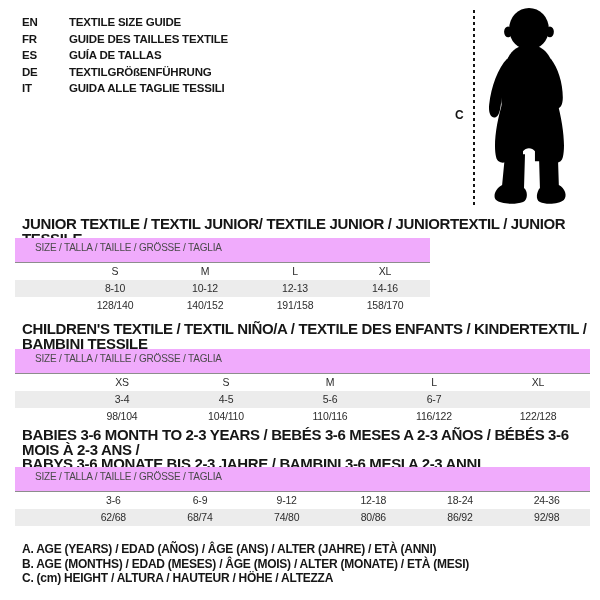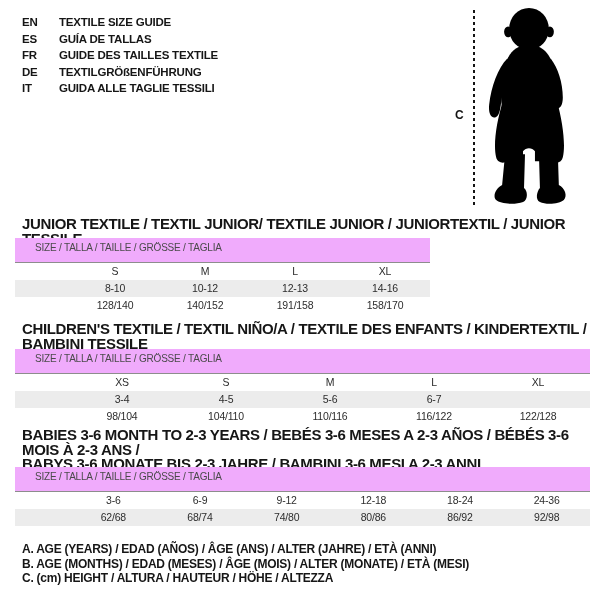--- a/index.html
+++ b/index.html
@@ -3,21 +3,21 @@
 <meta charset="utf-8">
 <style>
   html,body{margin:0;padding:0;}
   body{
     width:600px;height:600px;position:relative;background:#ffffff;
     font-family:"Liberation Sans","DejaVu Sans",sans-serif;
     -webkit-font-smoothing:antialiased;overflow:hidden;color:#111;
   }
   
   .legend{position:absolute;left:22px;top:14px;}
-  .legend-row{display:flex;font-size:11.5px;font-weight:bold;line-height:16.5px;letter-spacing:-0.2px;color:#161616;}
+  .legend-row{display:flex;font-size:11.5px;font-weight:bold;line-height:16.5px;letter-spacing:-0.2px;color:#161616;gap:10px;}
   .legend-code{width:37px;flex:0 0 37px;}
   
   .dash-line{
     position:absolute;left:473px;top:10px;width:2px;height:198px;
     background:repeating-linear-gradient(to bottom,#141414 0 3px,transparent 3px 6px);
   }
   .fig-label{position:absolute;left:455px;top:108px;font-size:12px;font-weight:bold;color:#141414;}
   .baby-svg{position:absolute;left:482px;top:5px;width:88px;height:204px;}
   
   .sec-title{
@@ -43,26 +43,26 @@
 </style>
 </head>
 <body>
 
 <div class="legend">
   <div class="legend-row">
     <span class="legend-code">EN</span>
     <span>TEXTILE SIZE GUIDE</span>
   </div>
   <div class="legend-row">
+    <span class="legend-code">FR</span>
+    <span>GUIDE DES TAILLES TEXTILE</span>
+  </div>
+  <div class="legend-row">
     <span class="legend-code">ES</span>
     <span>GUÍA DE TALLAS</span>
-  </div>
-  <div class="legend-row">
-    <span class="legend-code">FR</span>
-    <span>GUIDE DES TAILLES TEXTILE</span>
   </div>
   <div class="legend-row">
     <span class="legend-code">DE</span>
     <span>TEXTILGRÖßENFÜHRUNG</span>
   </div>
   <div class="legend-row">
     <span class="legend-code">IT</span>
     <span>GUIDA ALLE TAGLIE TESSILI</span>
   </div>
 </div>

